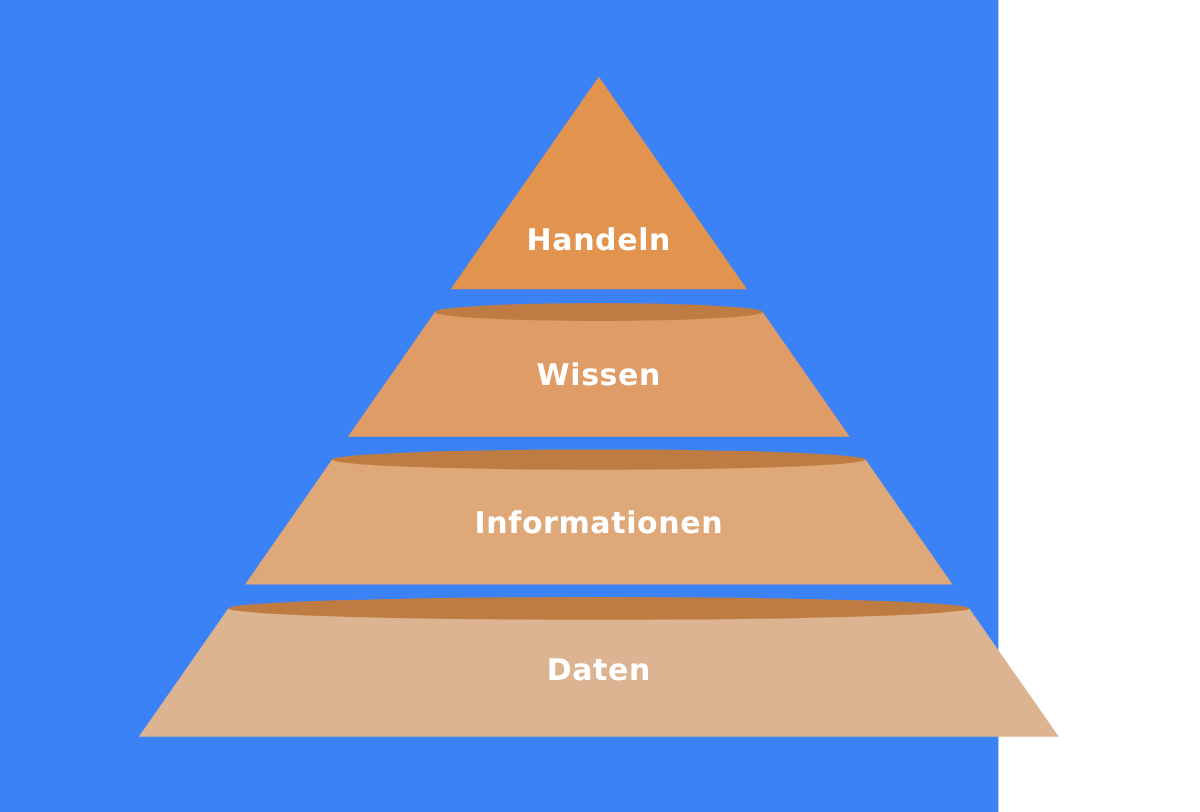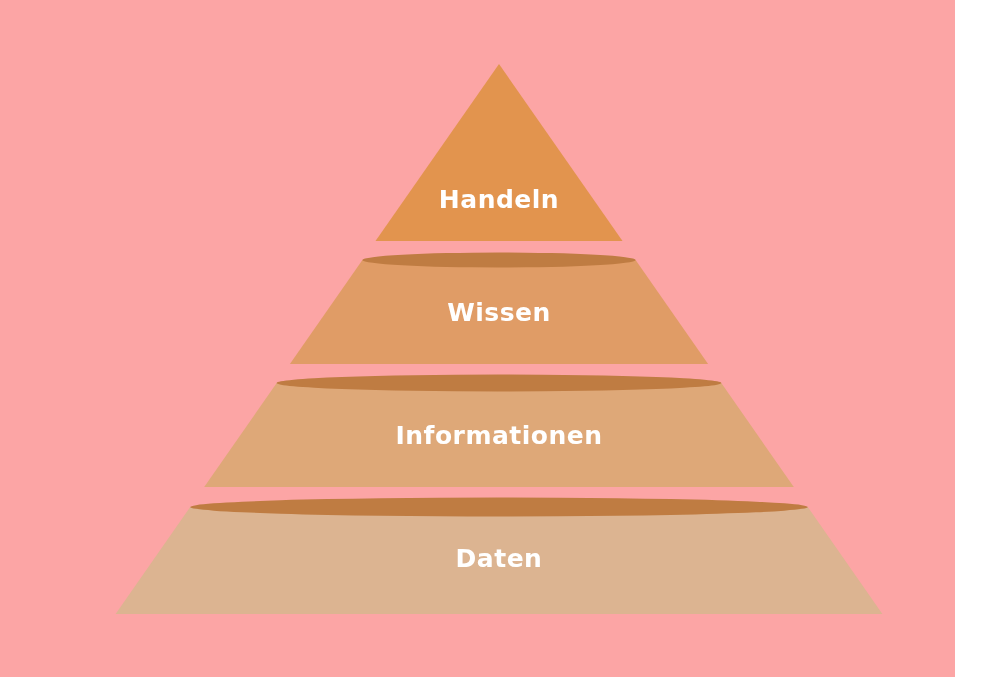--- a/index.html
+++ b/index.html
@@ -6,23 +6,23 @@
     margin: 0;
     padding: 0;
     background: #ffffff;
     width: 1000px;
     height: 677px;
     overflow: hidden;
     font-family: "DejaVu Sans", "Liberation Sans", sans-serif;
   }
   .stage {
     position: relative;
-    width: 955px;
+    width: 832px;
     height: 677px;
-    background: #fca5a5;
+    background: #3b82f6;
   }
   svg.pyramid {
     display: block;
     width: 1000px;
     height: 677px;
   }
   text.layer-label {
     font-family: "DejaVu Sans", "Liberation Sans", sans-serif;
     font-weight: 700;
     font-size: 25px;

